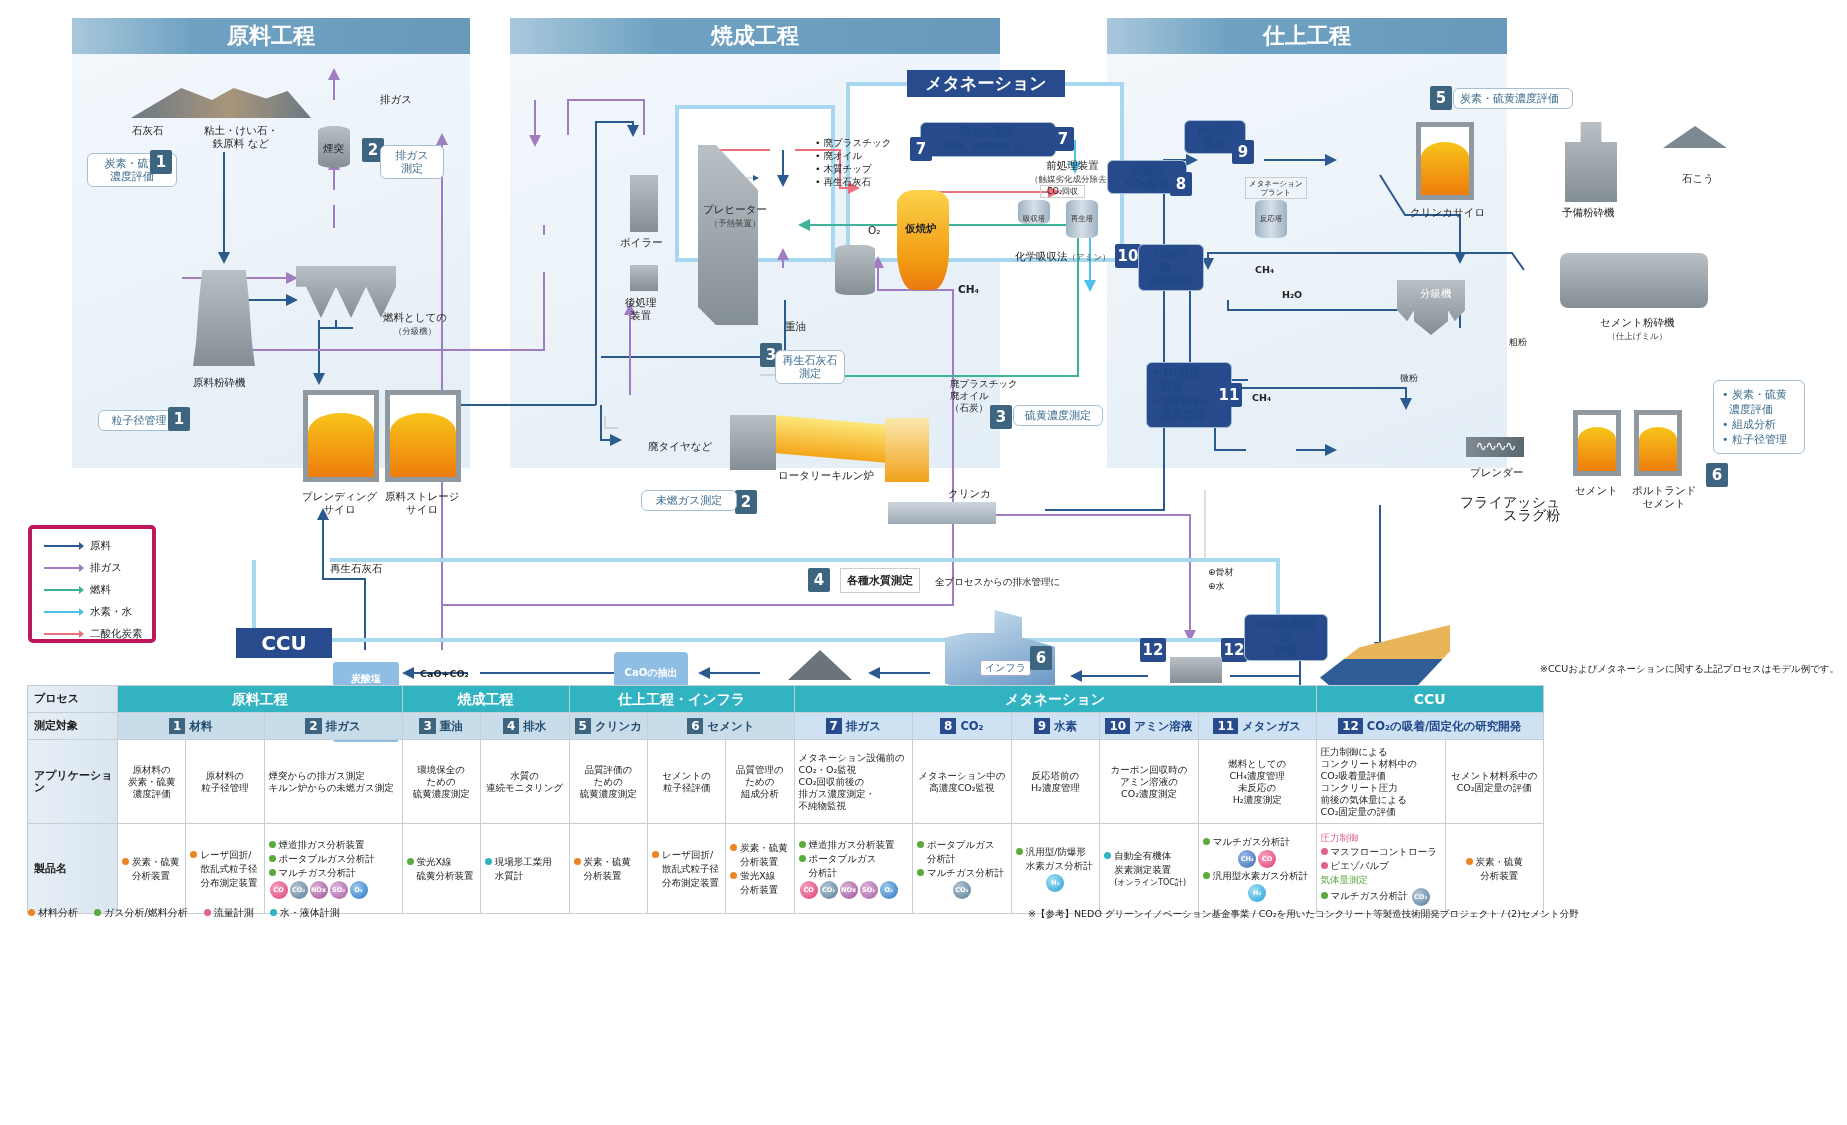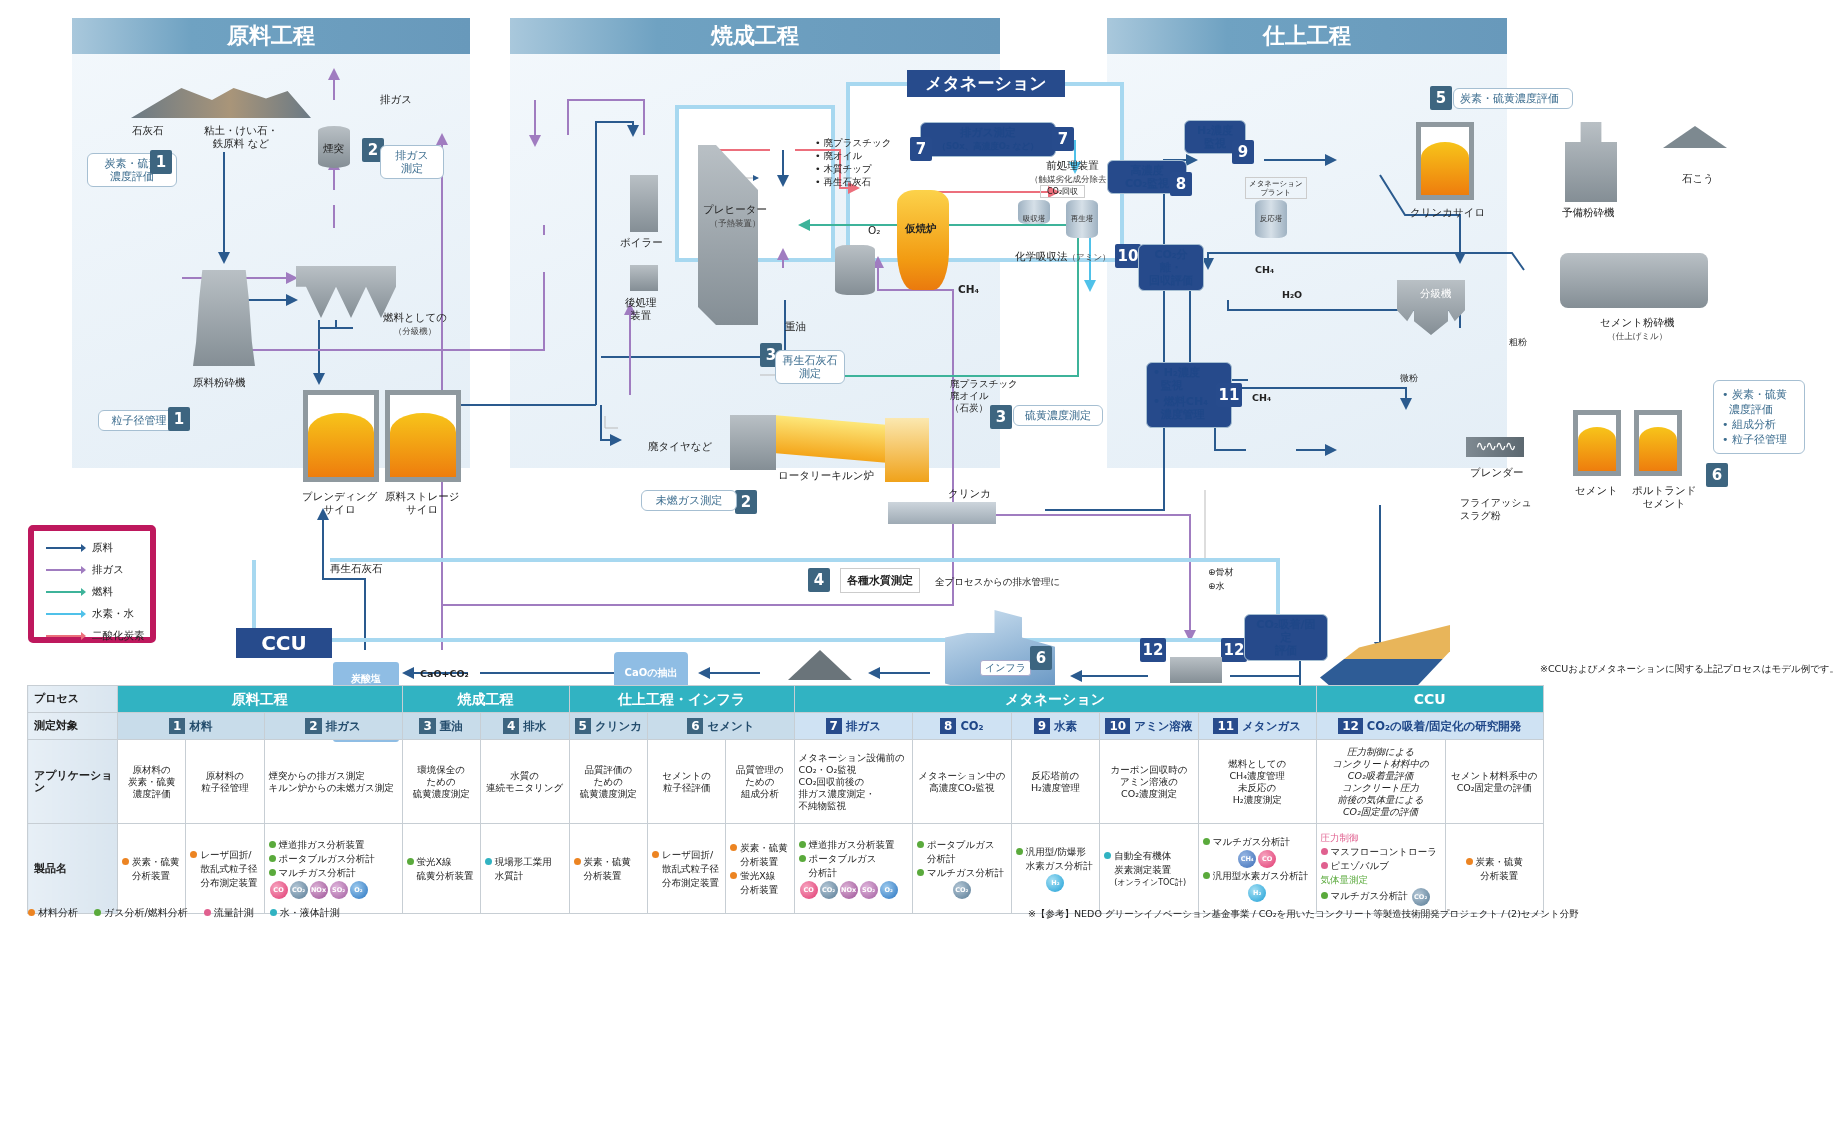--- a/index.html
+++ b/index.html
@@ -12,21 +12,21 @@
 .badge.navy{background:#274b8c}
 .callout{position:absolute;border:1px solid #a6bfd2;border-radius:6px;background:#fff;color:#3b6c8e;font-size:11px;text-align:center;line-height:13px;padding:3px 6px}
 .callout.navy{color:#1f4788;font-weight:bold}
 .lbl{position:absolute;font-size:10.5px;color:#222;text-align:center;white-space:nowrap;line-height:13px}
 .sm{font-size:8.5px;color:#444}
 .silo{position:absolute;background:#8f999f;padding:5px}
 .silo .in{width:100%;height:100%;background:#fff;position:relative;overflow:hidden}
 .silo .fill{position:absolute;left:0;right:0;bottom:0;height:78%;background:linear-gradient(180deg,#f7c41a,#ee7d0d);border-radius:50% 50% 0 0/30% 30% 0 0}
 .gray-block{position:absolute;background:linear-gradient(180deg,#b9c0c5,#848e95)}
 .tank{position:absolute;background:linear-gradient(90deg,#9fb2c2,#d6e0e8,#9fb2c2);border-radius:8px/5px;text-align:center;font-size:7.5px;color:#333}
-.legend{position:absolute;left:28px;top:525px;width:128px;height:118px;border:6px solid #be185d;border-radius:5px;background:#fff}
+.legend{position:absolute;left:28px;top:525px;width:128px;height:118px;border:4px solid #be185d;border-radius:5px;background:#fff}
 .legend-item{display:flex;align-items:center;height:22px;padding-left:12px;font-size:10.5px}
 .legend-line{width:38px;height:2px;margin-right:8px;position:relative}
 .legend-line:after{content:"";position:absolute;right:-2px;top:-3px;border-left:5px solid currentColor;border-top:4px solid transparent;border-bottom:4px solid transparent}
 table.tbl{position:absolute;left:27px;top:685px;width:1517px;border-collapse:collapse;font-size:9.5px}
 table.tbl td{border:1px solid #c7ced4;vertical-align:middle;text-align:center;line-height:12px;padding:2px 4px}
 .th-row td{height:27px}
 .hdr-proc td.c{font-size:14px;font-weight:bold;color:#fff}
 .rowhead{background:linear-gradient(90deg,#e7eff6,#d9e5ef);font-weight:bold;text-align:left !important;padding-left:6px !important;font-size:11px;width:90px}
 .lightblue{background:#6a9cbc}
 .navy{background:#264a8b}
@@ -265,21 +265,21 @@
 <div class="abs" style="left:1663px;top:126px;width:64px;height:22px;background:#7d8990;clip-path:polygon(0 100%,50% 0,100% 100%)"></div>
 <div class="lbl" style="left:1682px;top:172px">石こう</div>
 <div class="lbl" style="left:1420px;top:287px;color:#fff;z-index:2">分級機</div>
 <div class="gray-block" style="left:1397px;top:280px;width:68px;height:55px;clip-path:polygon(0 0,100% 0,100% 55%,85% 75%,75% 55%,75% 75%,50% 100%,25% 75%,25% 55%,15% 75%,0 55%)"></div>
 <div class="gray-block" style="left:1560px;top:253px;width:148px;height:55px;border-radius:8px"></div>
 <div class="lbl" style="left:1600px;top:316px"><span>セメント粉砕機</span><br><span class="sm">（仕上げミル）</span></div>
 <div class="lbl" style="left:1509px;top:336px;font-size:9px">粗粉</div>
 <div class="lbl" style="left:1400px;top:372px;font-size:9px">微粉</div>
 <div class="abs" style="left:1466px;top:437px;width:58px;height:20px;background:linear-gradient(90deg,#7f8a92,#5c6870);color:#fff;font-size:14px;line-height:18px;text-align:center;letter-spacing:-2px">∿∿∿∿</div>
 <div class="lbl" style="left:1470px;top:466px">ブレンダー</div>
-<div class="lbl" style="left:1460px;top:496px;font-size:10px;text-align:left"><span>フライアッシュ</span><br><span>スラグ粉</span></div>
+<div class="lbl" style="left:1460px;top:496px;font-size:14px;text-align:right"><span>フライアッシュ</span><br><span>スラグ粉</span></div>
 <div class="silo" style="left:1573px;top:410px;width:48px;height:66px">
     <div class="in">
       <div class="fill"></div>
     </div>
   </div>
 <div class="silo" style="left:1634px;top:410px;width:48px;height:66px">
     <div class="in">
       <div class="fill"></div>
     </div>
   </div>
@@ -396,21 +396,21 @@
 高濃度CO₂監視</td>
         <td style="white-space: pre-line; text-align: center;">反応塔前の
 H₂濃度管理</td>
         <td style="white-space: pre-line; text-align: center;">カーボン回収時の
 アミン溶液の
 CO₂濃度測定</td>
         <td style="white-space: pre-line; text-align: center;">燃料としての
 CH₄濃度管理
 未反応の
 H₂濃度測定</td>
-        <td style="white-space: pre-line; text-align: center; font-style: italic;">圧力制御による
+        <td style="white-space: pre-line; text-align: left;">圧力制御による
 コンクリート材料中の
 CO₂吸着量評価
 コンクリート圧力
 前後の気体量による
 CO₂固定量の評価</td>
         <td style="white-space: pre-line; text-align: center;">セメント材料系中の
 CO₂固定量の評価</td>
       </tr>
   <tr style="height:90px">
     <td class="rowhead">製品名</td>

